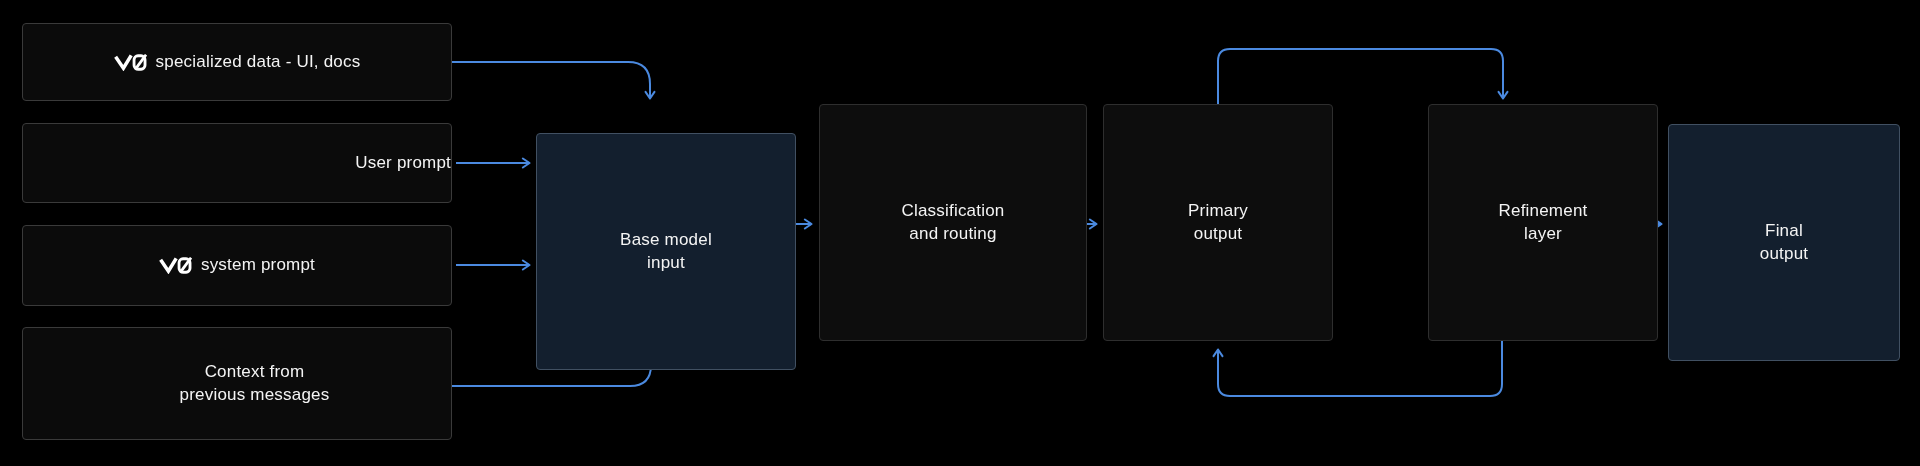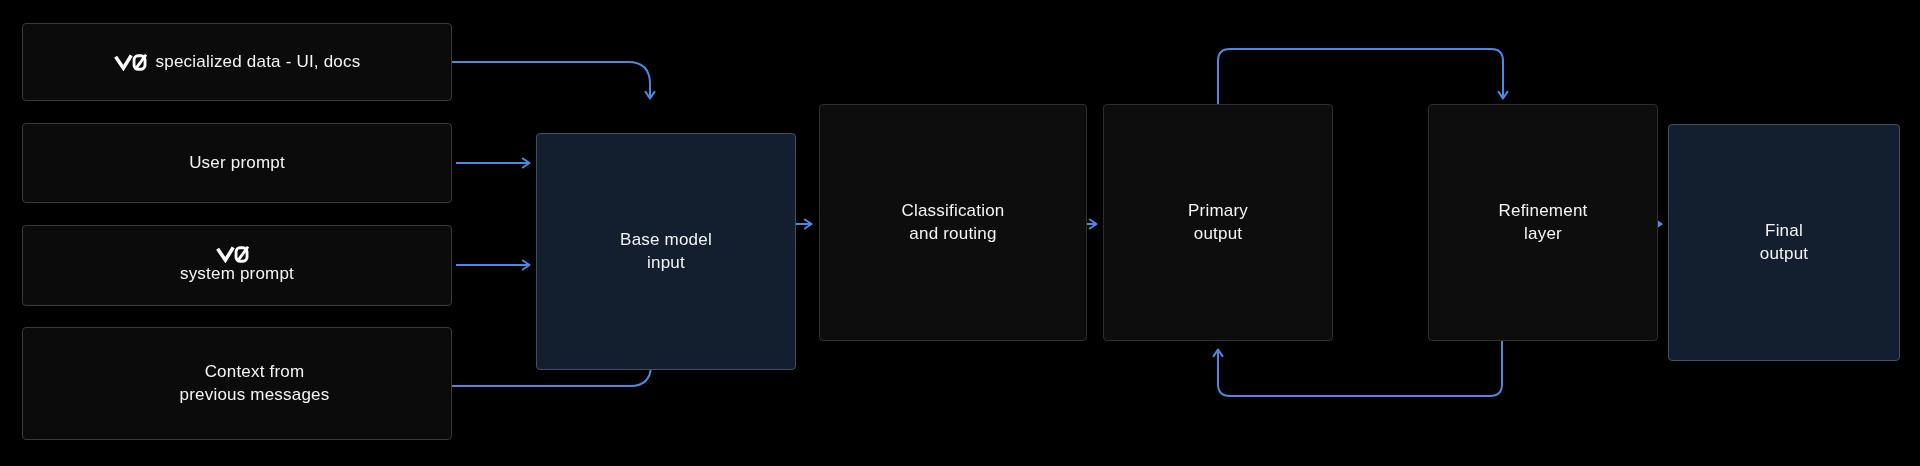--- a/index.html
+++ b/index.html
@@ -43,22 +43,22 @@
     height: 237px;
     background: #0d0d0d;
     border: 1.5px solid #2e2e2e;
   }
   .stage-node.navy {
     background: #131f2e;
     border: 1.5px solid #415062;
   }
 
   #in-specialized  { top: 23px;  height: 78px; }
-  #in-user-prompt  { top: 123px; height: 80px; }
-  #in-system-prompt{ top: 225px; height: 81px; flex-direction: column; }
+  #in-user-prompt  { top: 123px; height: 80px; justify-content: flex-end; }
+  #in-system-prompt{ top: 225px; height: 81px; }
   #in-context      { top: 327px; height: 113px; padding-left: 35px; }
 
   #st-base          { left: 536px;  width: 260px; margin-top: 29px; }
   #st-classification{ left: 819px;  width: 268px; }
   #st-primary       { left: 1103px; width: 230px; }
   #st-refinement    { left: 1388px; width: 230px; margin-left: 40px; }
   #st-final         { left: 1668px; width: 232px; margin-top: 20px; }
 
   .v0-logo {
     display: inline-flex;

